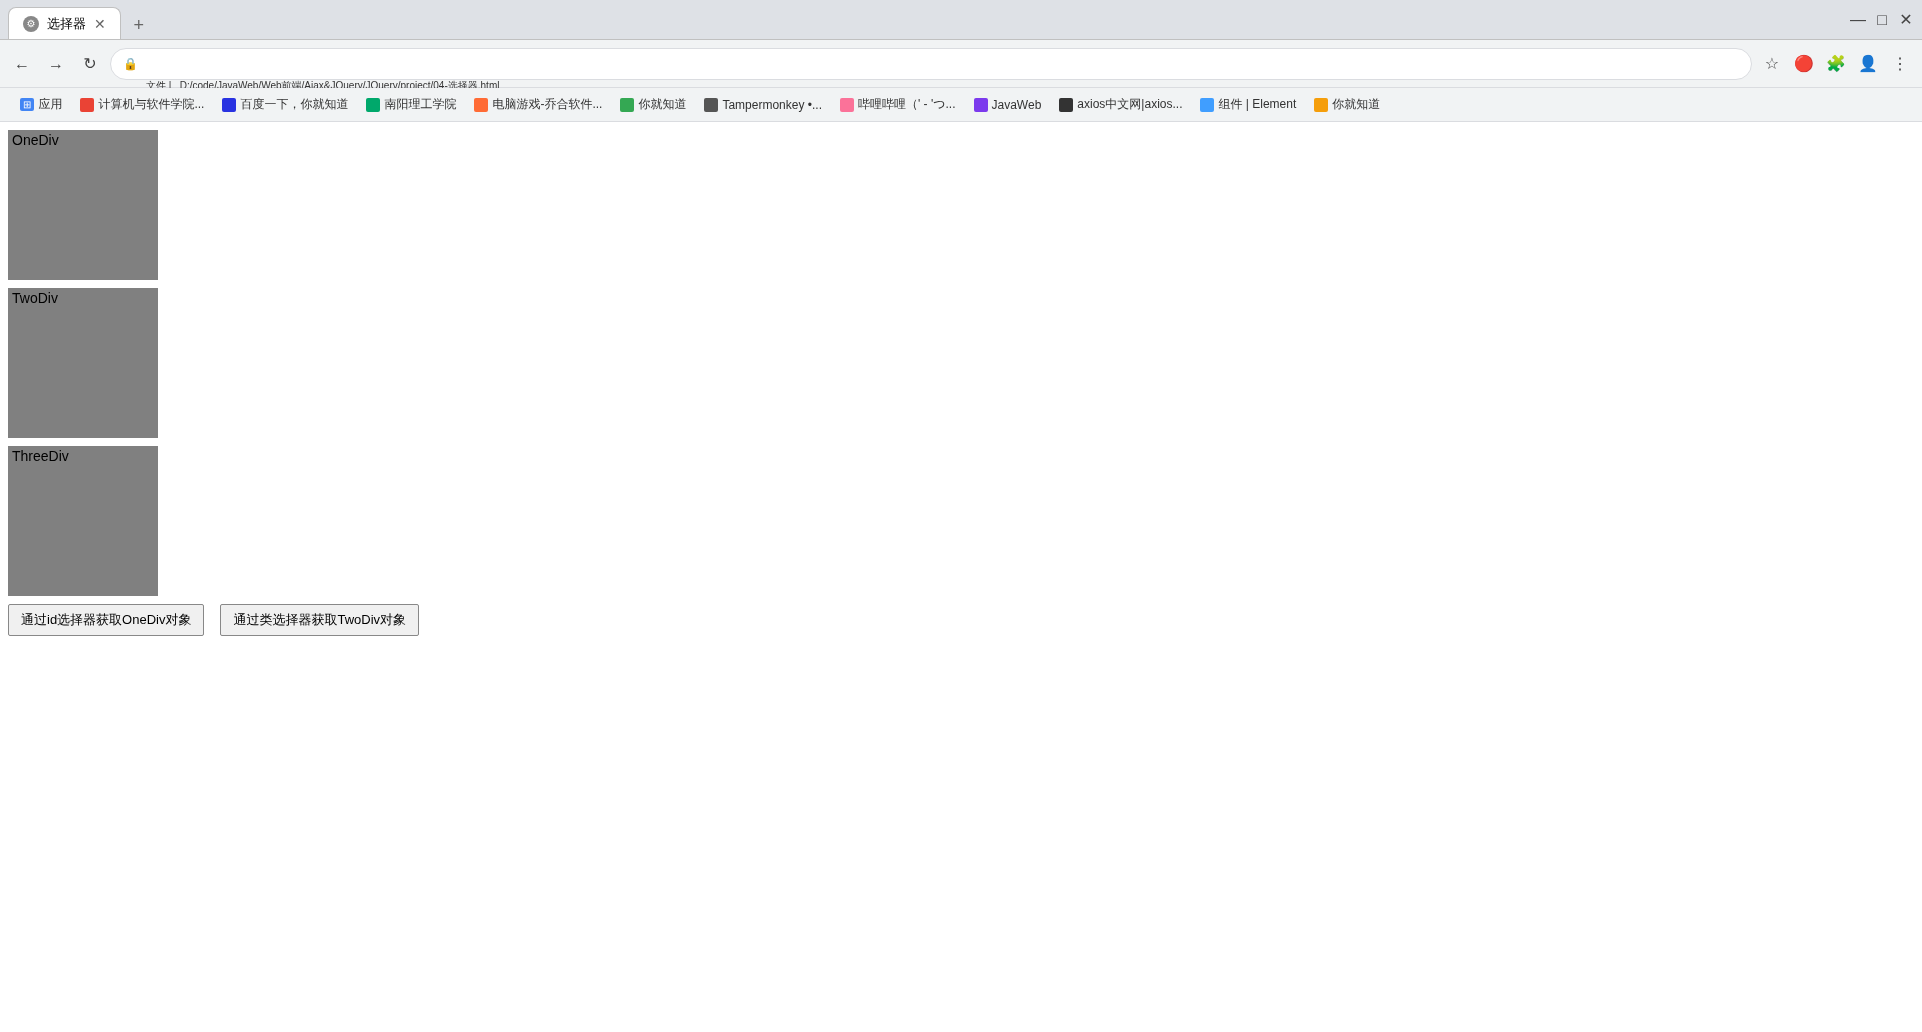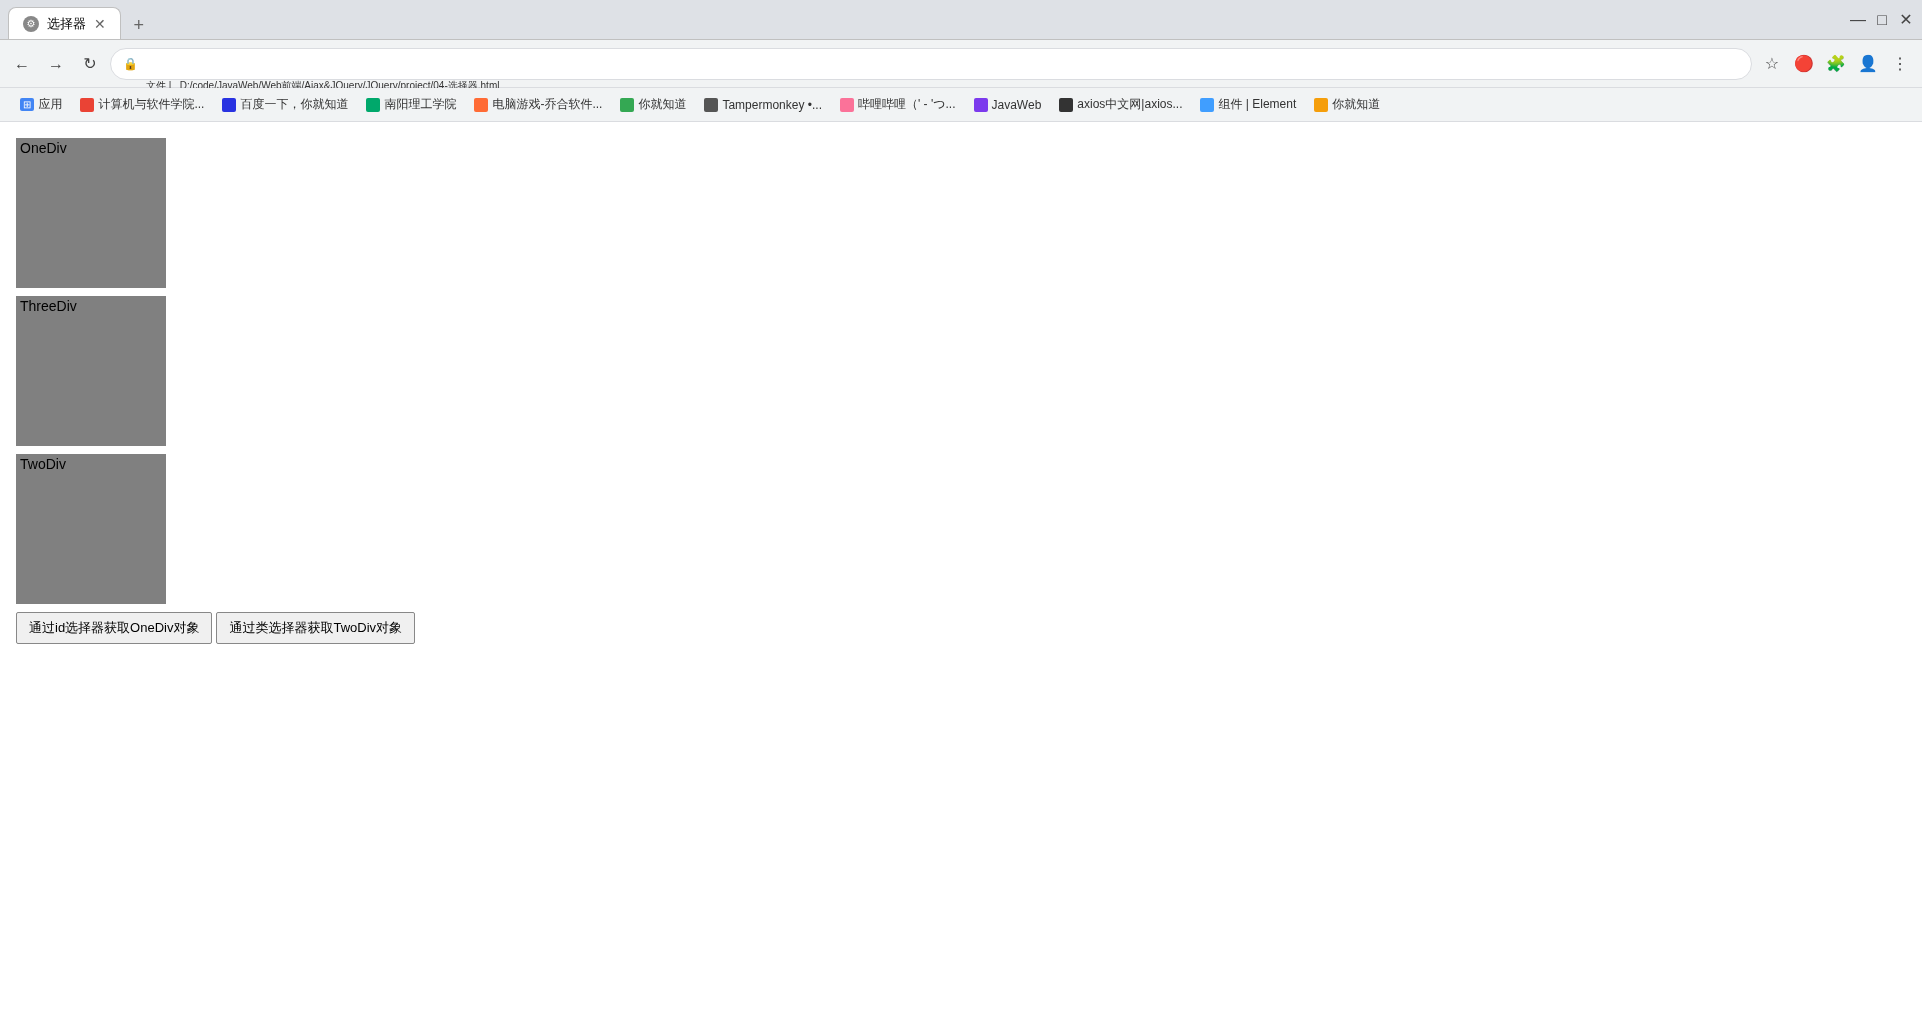--- a/index.html
+++ b/index.html
@@ -198,21 +198,21 @@
       background: #888;
       border-radius: 2px;
       display: inline-block;
     }
 
     
     .page-content {
       flex: 1;
       background: #fff;
       overflow: auto;
-      padding: 16px;
+      padding: 8px;
     }
 
     .div-box {
       width: 150px;
       height: 150px;
       background: #808080;
       margin-bottom: 8px;
       position: relative;
     }
 
@@ -220,21 +220,21 @@
       position: absolute;
       top: 2px;
       left: 4px;
       font-size: 14px;
       color: #000;
       background: transparent;
     }
 
     .buttons-row {
       display: flex;
-      gap: 4px;
+      gap: 16px;
       margin-top: 4px;
       flex-wrap: wrap;
     }
 
     .action-btn {
       padding: 6px 12px;
       border: 1px solid #888;
       background: #f0f0f0;
       cursor: pointer;
       font-size: 13px;
@@ -350,25 +350,25 @@
     </div>
   </div>
 
   <div class="page-content">
 
     <div class="div-box">
       <span class="div-label">OneDiv</span>
     </div>
 
     <div class="div-box">
+      <span class="div-label">TwoDiv</span>
+    </div>
+
+    <div class="div-box">
       <span class="div-label">ThreeDiv</span>
-    </div>
-
-    <div class="div-box">
-      <span class="div-label">TwoDiv</span>
     </div>
 
     <div class="buttons-row">
       <button class="action-btn">通过id选择器获取OneDiv对象</button>
       <button class="action-btn">通过类选择器获取TwoDiv对象</button>
     </div>
 
   </div>
 
 </div>

